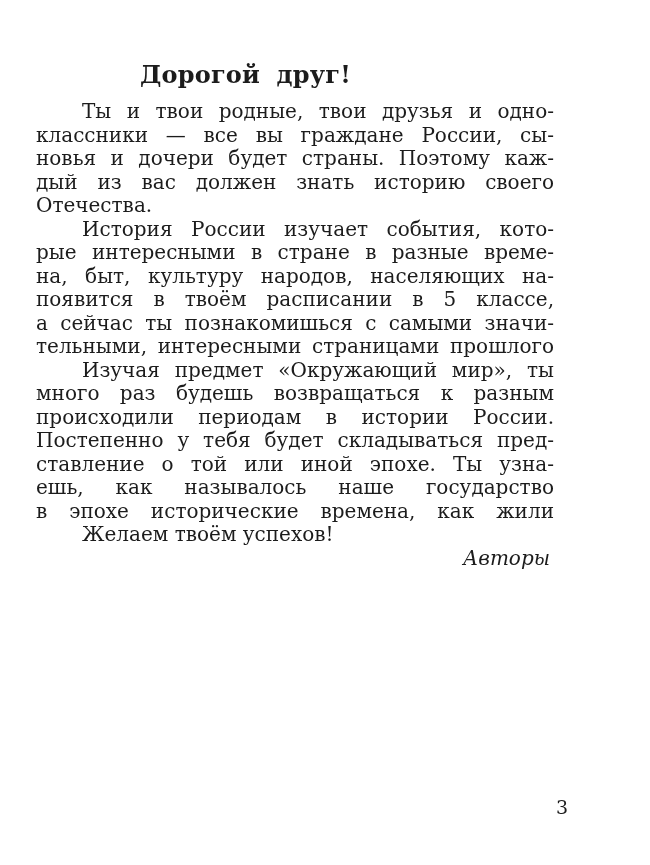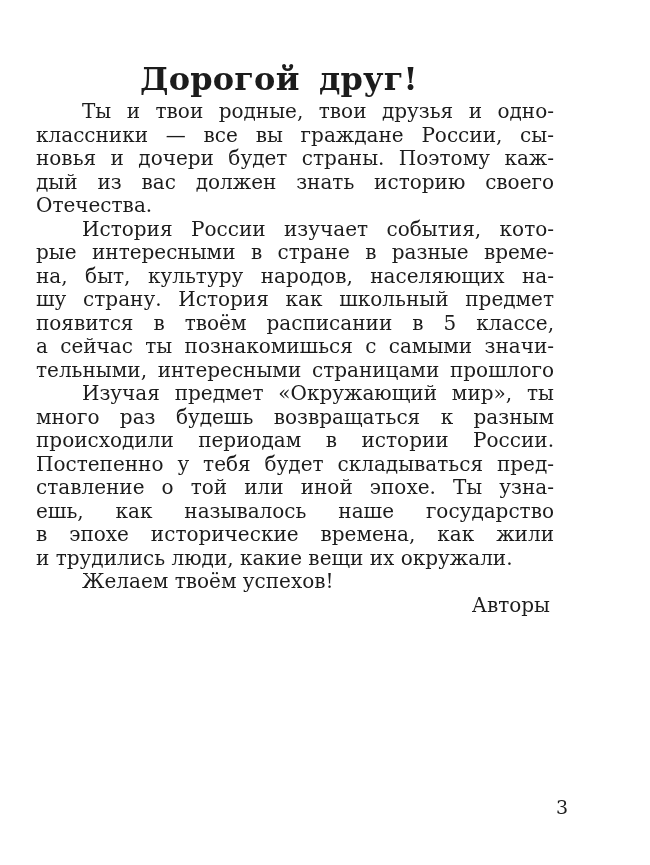--- a/index.html
+++ b/index.html
@@ -14,21 +14,21 @@
     background: #ffffff;
     font-family: "DejaVu Serif", "Liberation Serif", serif;
     color: #1c1c1c;
     overflow: hidden;
   }
   .heading {
     position: absolute;
     top: 60px;
     left: 140px;
     margin: 0;
-    font-size: 32px;
+    font-size: 24px;
     font-weight: bold;
     word-spacing: 8px;
     letter-spacing: 0.2px;
     white-space: nowrap;
   }
   .body-text {
     position: absolute;
     top: 100px;
     left: 36px;
     width: 518px;
@@ -41,20 +41,21 @@
     white-space: normal;
   }
   .line.last {
     text-align-last: left;
   }
   .line.first {
     text-indent: 46px;
   }
   .signature {
     text-align: right;
+    font-style: italic;
     font-size: 20px;
     line-height: 23.5px;
     padding-right: 4px;
   }
   .page-number {
     position: absolute;
     left: 556px;
     top: 796px;
     font-size: 19px;
   }
@@ -68,31 +69,29 @@
   <div class="body-text">
     <div id="paragraphs">
         <div class="line first">Ты и твои родные, твои друзья и одно-</div>
         <div class="line">классники — все вы граждане России, сы-</div>
         <div class="line">новья и дочери будет страны. Поэтому каж-</div>
         <div class="line">дый из вас должен знать историю своего</div>
         <div class="line last">Отечества.</div>
         <div class="line first">История России изучает события, кото-</div>
         <div class="line">рые интересными в стране в разные време-</div>
         <div class="line">на, быт, культуру народов, населяющих на-</div>
-        <div class="line">шу страну. История как школьный предмет</div>
         <div class="line">появится в твоём расписании в 5 классе,</div>
         <div class="line">а сейчас ты познакомишься с самыми значи-</div>
         <div class="line">тельными, интересными страницами прошлого</div>
         <div class="line first">Изучая предмет «Окружающий мир», ты</div>
         <div class="line">много раз будешь возвращаться к разным</div>
         <div class="line">происходили периодам в истории России.</div>
         <div class="line">Постепенно у тебя будет складываться пред-</div>
         <div class="line">ставление о той или иной эпохе. Ты узна-</div>
         <div class="line">ешь, как называлось наше государство</div>
         <div class="line">в эпохе исторические времена, как жили</div>
-        <div class="line last">и трудились люди, какие вещи их окружали.</div>
         <div class="line first last">Желаем твоём успехов!</div>
       </div>
     <div class="signature">Авторы</div>
   </div>
 
   <div class="page-number">3</div>
 </div>
 
 </body></html>

